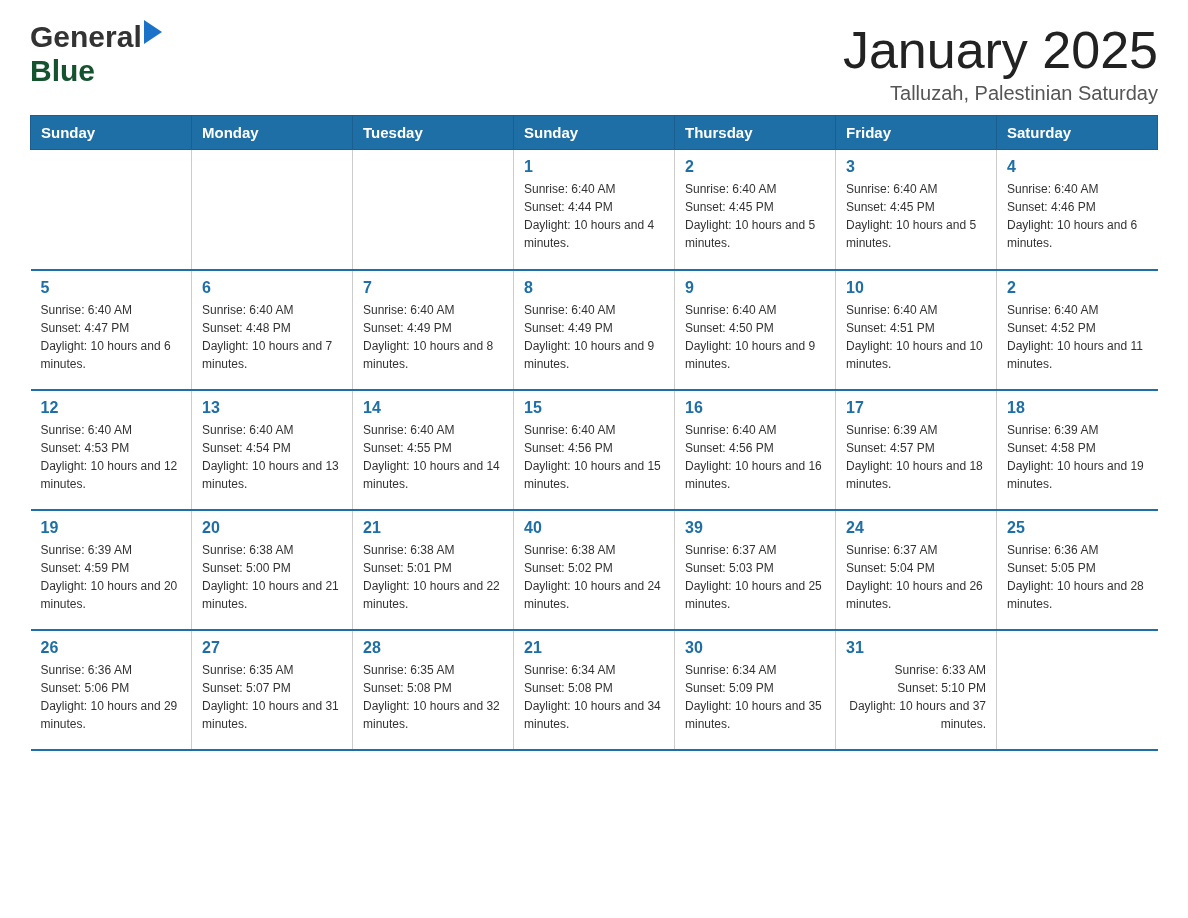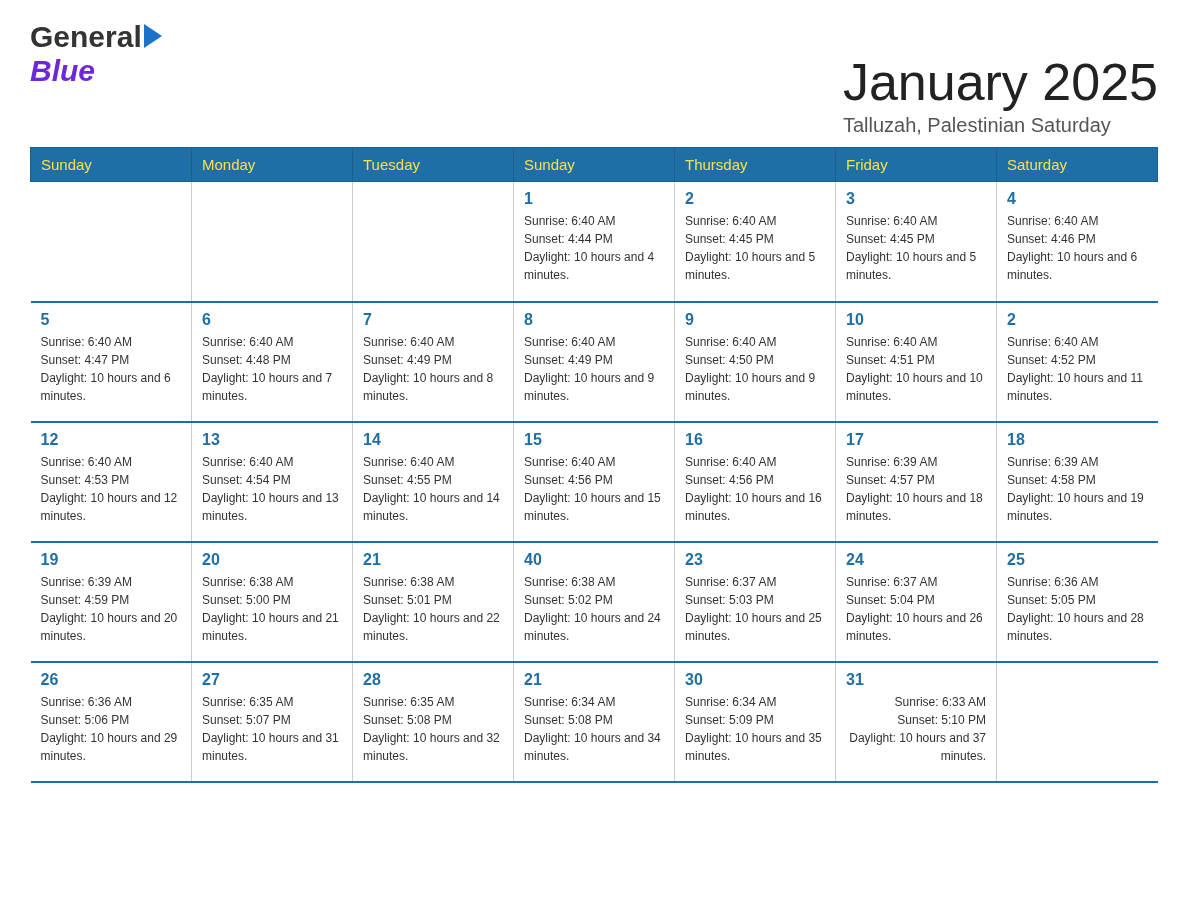--- a/index.html
+++ b/index.html
@@ -11,45 +11,44 @@
       min-height: 918px;
       padding: 20px 30px;
     }
     .header {
       display: flex;
       justify-content: space-between;
       align-items: flex-start;
       margin-bottom: 10px;
     }
     .title-section {
-      text-align: left;
-      margin-top: 32px;
+      text-align: right;
     }
     .month-title {
       font-size: 52px;
       font-weight: normal;
       color: #222;
     }
     .location {
       font-size: 20px;
       color: #555;
       margin-top: 2px;
     }
     table {
       width: 100%;
       border-collapse: collapse;
       margin-top: 10px;
     }
     thead tr {
       background-color: #1e6fa5;
     }
     thead th {
-      color: #fde047;
+      color: #ffffff;
       font-size: 15px;
-      font-weight: normal;
+      font-weight: bold;
       padding: 8px 10px;
       text-align: left;
       border: 1px solid #1a5f8f;
     }
     tbody tr {
       border-bottom: 2px solid #1e6fa5;
     }
     tbody td {
       vertical-align: top;
       padding: 8px 10px;
@@ -77,38 +76,38 @@
     }
     .empty-cell {
       background: #fff;
     }
     .logo-wrapper {
       display: flex;
       flex-direction: column;
     }
     .logo-text-row {
       display: flex;
-      align-items: center;
+      align-items: flex-start;
     }
   </style>
 </head>
 <body>
 
 <div class="header">
   <div class="logo-wrapper">
     <div class="logo-text-row">
       <span style="font-size:30px;font-weight:bold;color:#333;">General</span>
       <span style="display:inline-block;margin-left:2px;margin-bottom:0px;">
         <svg width="18" height="24" viewBox="0 0 18 24" style="vertical-align:middle;margin-bottom:2px;">
           <polygon points="0,0 18,12 0,24" fill="#1a73c8"></polygon>
         </svg>
       </span>
     </div>
     <div>
-      <span style="font-size:30px;font-weight:bold;color:#6d28d9;font-style:italic;">Blue</span>
+      <span style="font-size:30px;font-weight:bold;color:#14532d;">Blue</span>
     </div>
   </div>
   <div class="title-section">
     <div class="month-title">January 2025</div>
     <div class="location">Talluzah, Palestinian Saturday</div>
   </div>
 </div>
 
 <table>
   <thead>
@@ -259,21 +258,21 @@
 Sunset: 5:01 PM
 Daylight: 10 hours and 22 minutes.</div>
         </td>
         <td>
           <span class="day-number">40</span>
           <div class="day-info" style="white-space: pre-line;">Sunrise: 6:38 AM
 Sunset: 5:02 PM
 Daylight: 10 hours and 24 minutes.</div>
         </td>
         <td>
-          <span class="day-number">23</span>
+          <span class="day-number">39</span>
           <div class="day-info" style="white-space: pre-line;">Sunrise: 6:37 AM
 Sunset: 5:03 PM
 Daylight: 10 hours and 25 minutes.</div>
         </td>
         <td>
           <span class="day-number">24</span>
           <div class="day-info" style="white-space: pre-line;">Sunrise: 6:37 AM
 Sunset: 5:04 PM
 Daylight: 10 hours and 26 minutes.</div>
         </td>

